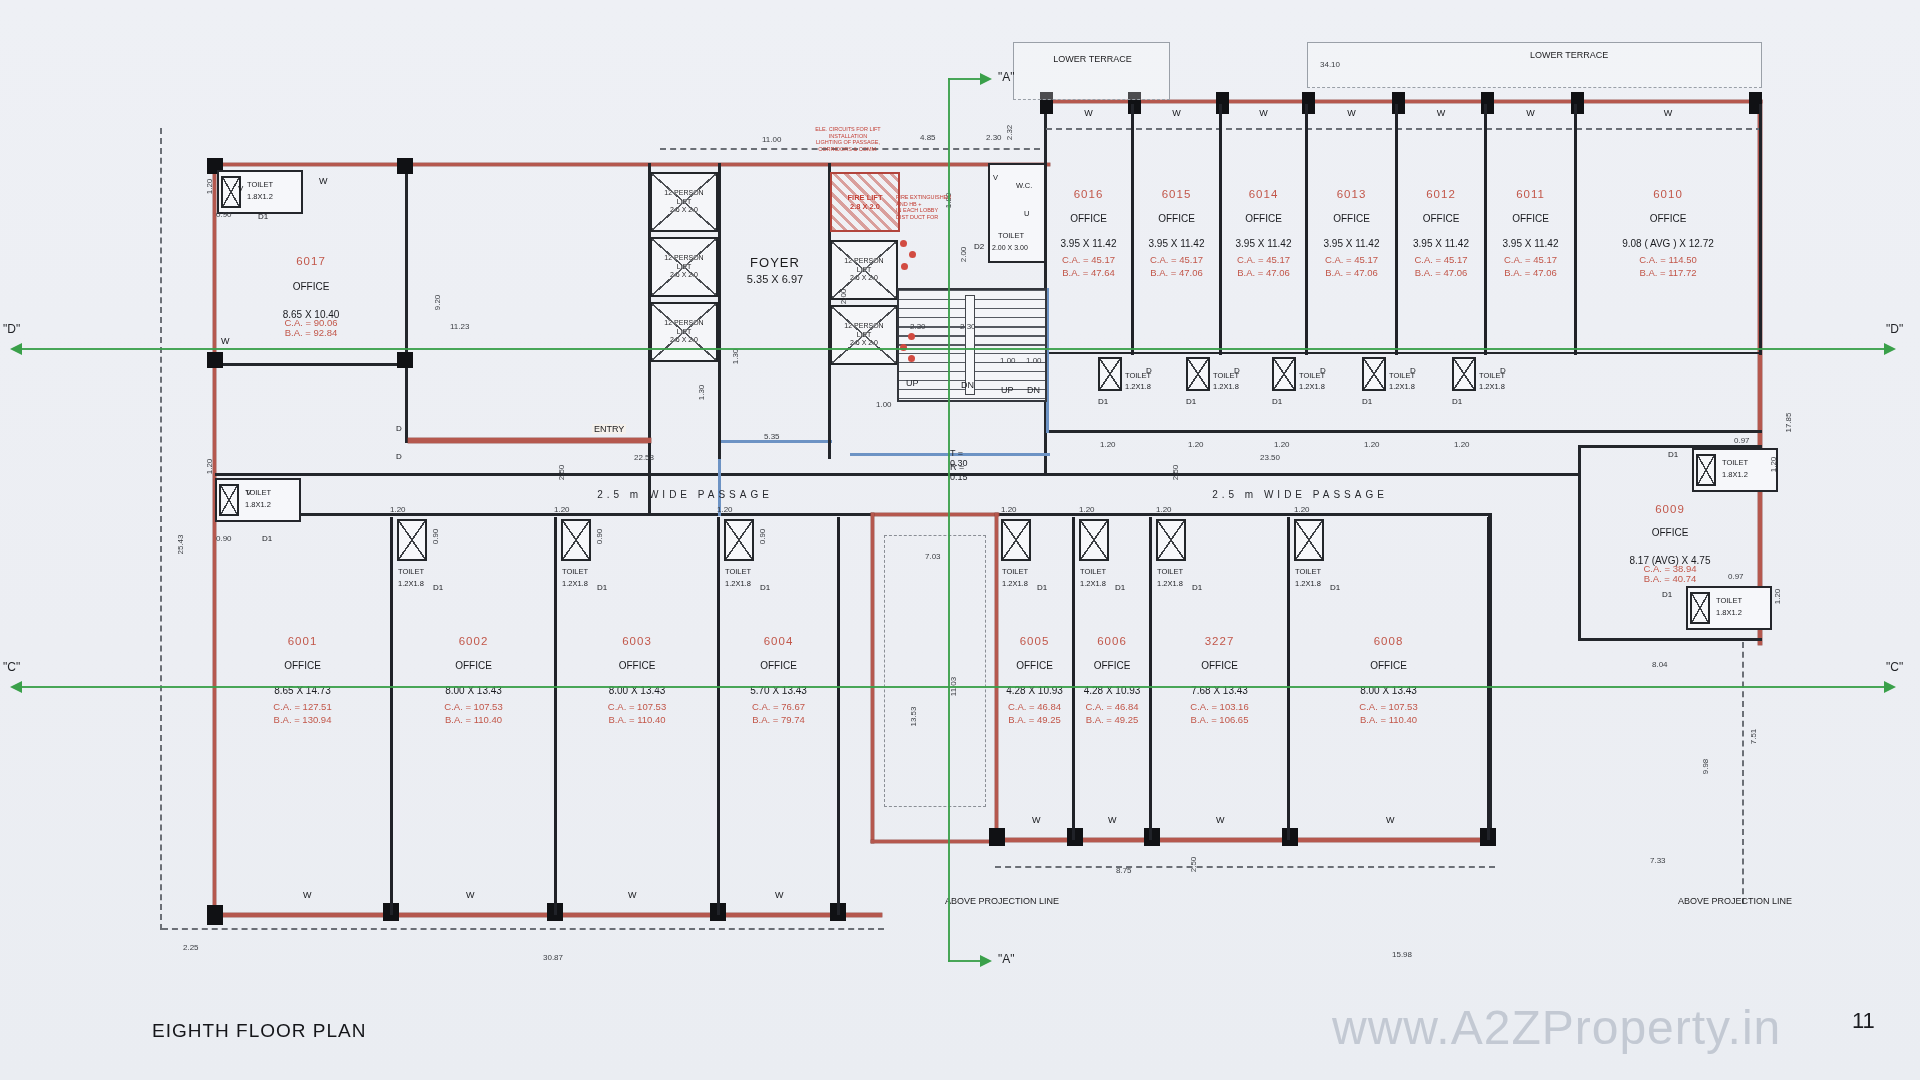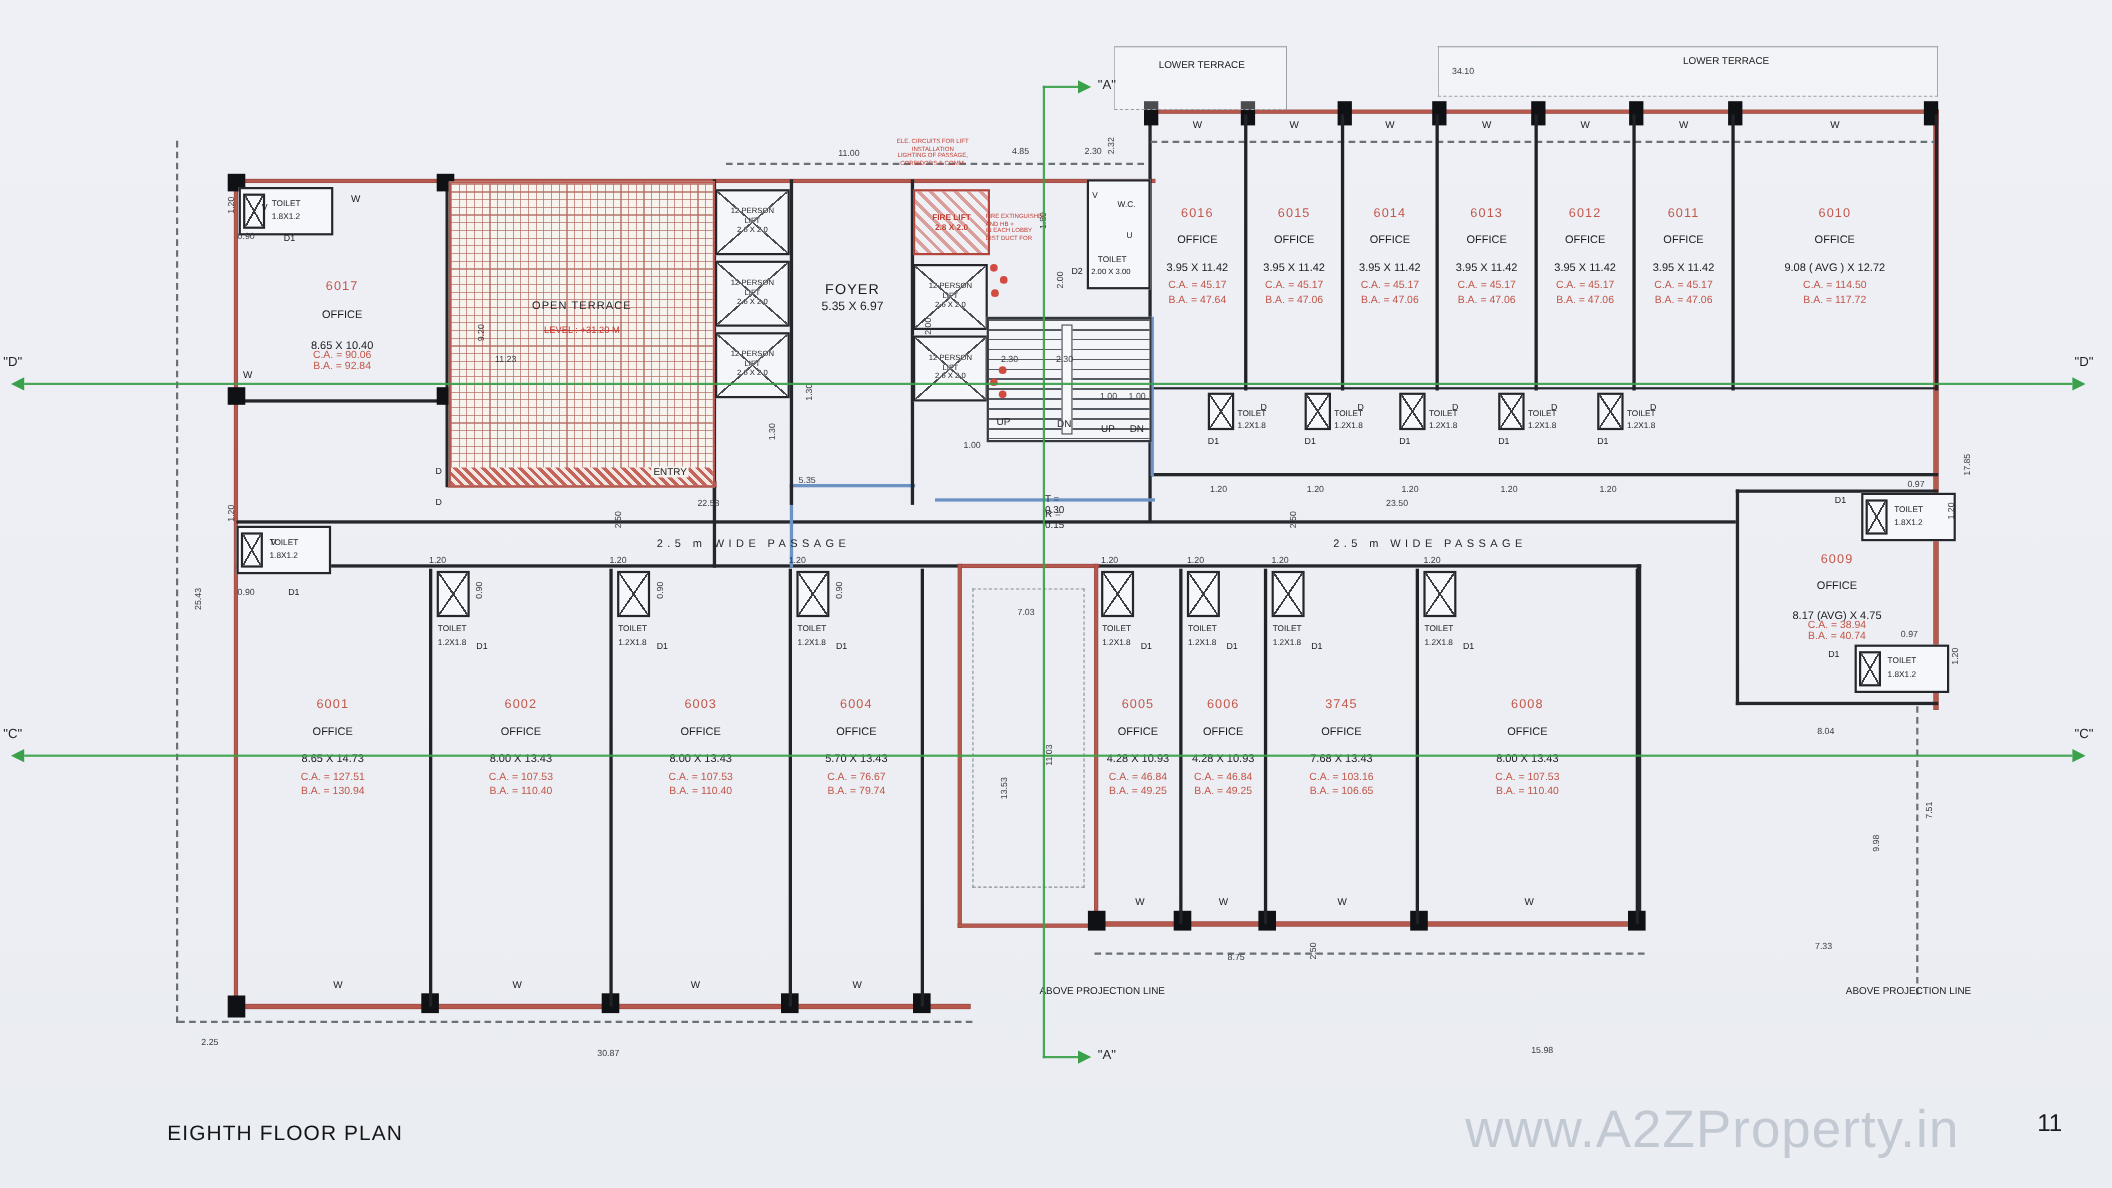--- a/index.html
+++ b/index.html
@@ -150,25 +150,20 @@
       <div class="pillar" style="position: absolute; left: 1144px; top: 828px; width: 16px; height: 18px;"></div>
       <div class="pillar" style="position: absolute; left: 1282px; top: 828px; width: 16px; height: 18px;"></div>
       <div class="pillar" style="position: absolute; left: 1480px; top: 828px; width: 16px; height: 18px;"></div>
     </div>
 
   <div class="terrboxes" style="left:1013px;top:42px;width:157px;height:58px;"></div>
   <div class="t" style="left:1030px;top:54px;width:125px;text-align:center;font-size:9px;">LOWER TERRACE</div>
   <div class="terrboxes" style="left:1307px;top:42px;width:455px;height:46px;"></div>
   <div class="t" style="left:1530px;top:50px;font-size:9px;">LOWER TERRACE</div>
 
-  <div class="terr">
-    <div class="terrband"></div>
-    <div class="terrlabel" style="top:106px;font-size:10px;letter-spacing:1px;color:#22242a;">OPEN TERRACE</div>
-    <div class="terrlabel" style="top:128px;font-size:8.5px;color:#c23d33;text-decoration:line-through;">LEVEL : +31.20 M</div>
-  </div>
   <div class="t" style="left:592px;top:424px;font-size:9px;background:#f5f1ec;padding:0 2px;z-index:21;">ENTRY</div>
 
   <div class="room" style="left:217px;top:167px;width:188px;height:196px;">
     <div class="roomtxt rid" style="top:88px;">6017</div>
     <div class="roomt roomtxt rln" style="top:114px;">OFFICE</div>
     <div class="roomtxt rln" style="top:128px;">8.65 X 10.40</div>
     <div class="roomtxt rca" style="top:145px;">C.A. = 90.06</div>
     <div class="roomtxt rca" style="top:158px;">B.A. = 92.84</div>
   </div>
 
@@ -278,21 +273,21 @@
         <div class="rca">B.A. = 49.25</div>
       </div>
       <div class="cellB short" style="position: absolute; left: 1075px; width: 77px;">
         <div class="rid">6006</div>
         <div class="rln f">OFFICE</div>
         <div class="rln">4.28 X 10.93</div>
         <div class="rca">C.A. = 46.84</div>
         <div class="rca">B.A. = 49.25</div>
       </div>
       <div class="cellB short" style="position: absolute; left: 1152px; width: 138px;">
-        <div class="rid">3745</div>
+        <div class="rid">3227</div>
         <div class="rln f">OFFICE</div>
         <div class="rln">7.68 X 13.43</div>
         <div class="rca">C.A. = 103.16</div>
         <div class="rca">B.A. = 106.65</div>
       </div>
       <div class="cellB short" style="position: absolute; left: 1290px; width: 200px;">
         <div class="rid">6008</div>
         <div class="rln f">OFFICE</div>
         <div class="rln">8.00 X 13.43</div>
         <div class="rca">C.A. = 107.53</div>
@@ -475,21 +470,21 @@
       <span class="dimlab dim rot" style="position: absolute; left: 941px; top: 196px;">1.80</span>
       <span class="dimlab dim rot" style="position: absolute; left: 956px; top: 250px;">2.00</span>
       <span class="dimlab dim" style="position: absolute; left: 1320px; top: 60px;">34.10</span>
       <span class="dimlab dim rot" style="position: absolute; left: 202px; top: 182px;">1.20</span>
       <span class="dimlab dim" style="position: absolute; left: 216px; top: 210px;">0.90</span>
       <span class="dimlab dim rot" style="position: absolute; left: 430px; top: 298px;">9.20</span>
       <span class="dimlab dim" style="position: absolute; left: 450px; top: 322px;">11.23</span>
       <span class="dimlab dim rot" style="position: absolute; left: 728px; top: 352px;">1.30</span>
       <span class="dimlab dim rot" style="position: absolute; left: 694px; top: 388px;">1.30</span>
       <span class="dimlab dim" style="position: absolute; left: 876px; top: 400px;">1.00</span>
-      <span class="dimlab dim" style="position: absolute; left: 726px; top: 432px;">5.35</span>
+      <span class="dimlab dim" style="position: absolute; left: 764px; top: 432px;">5.35</span>
       <span class="dimlab dim" style="position: absolute; left: 910px; top: 322px;">2.30</span>
       <span class="dimlab dim" style="position: absolute; left: 960px; top: 322px;">2.30</span>
       <span class="dimlab dim" style="position: absolute; left: 1000px; top: 356px;">1.00</span>
       <span class="dimlab dim" style="position: absolute; left: 1026px; top: 356px;">1.00</span>
       <span class="dimlab dim lb" style="position: absolute; left: 906px; top: 378px;">UP</span>
       <span class="dimlab dim lb" style="position: absolute; left: 961px; top: 380px;">DN</span>
       <span class="dimlab dim lb" style="position: absolute; left: 1001px; top: 385px;">UP</span>
       <span class="dimlab dim lb" style="position: absolute; left: 1027px; top: 385px;">DN</span>
       <span class="dimlab dim lb2" style="position: absolute; left: 950px; top: 448px;">T = 0.30</span>
       <span class="dimlab dim lb2" style="position: absolute; left: 950px; top: 462px;">R = 0.15</span>

